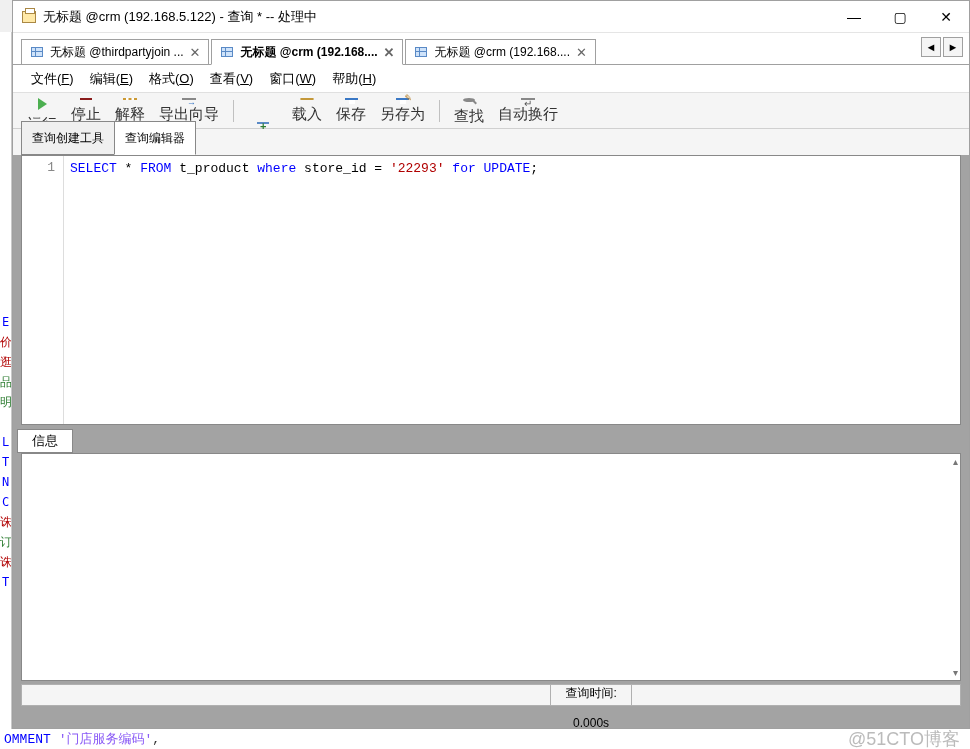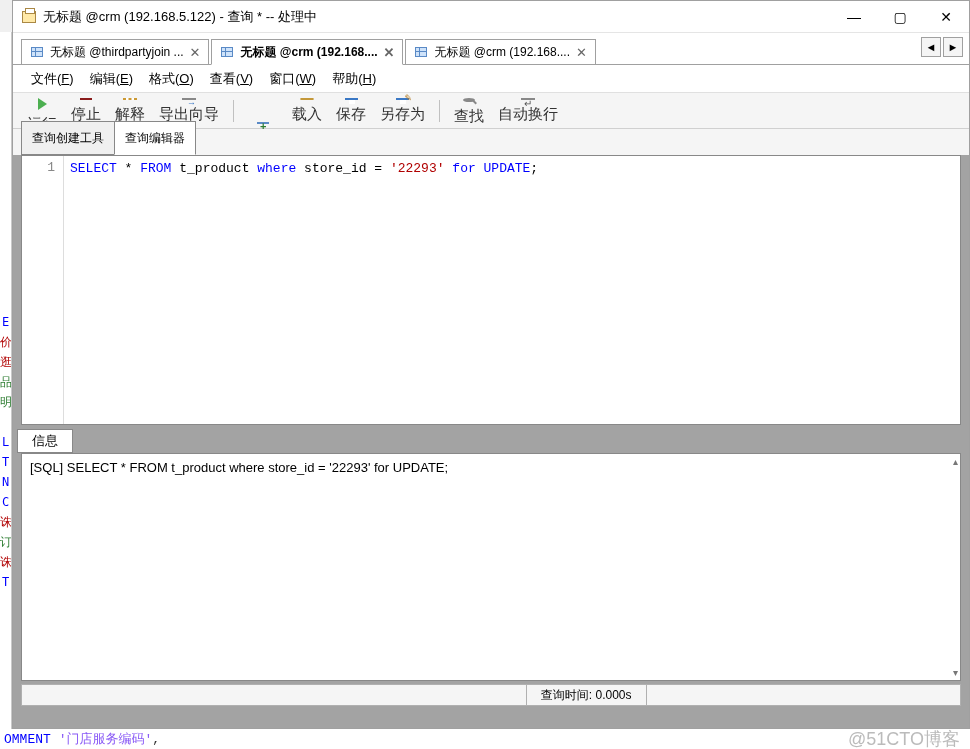--- a/index.html
+++ b/index.html
@@ -76,21 +76,21 @@
     .str { color:#b00000; }
     .watermark { position:absolute; top:50%; left:50%; transform:translate(-50%,-50%); color:#ccc; font-size:16px; font-family:"Microsoft YaHei",sans-serif; pointer-events:none; }
     
     .info-tabs { margin:4px 4px 0; display:flex; }
     .info-tab { height:24px; padding:0 14px; display:flex;align-items:center; border:1px solid #888; background:#fff; font-size:13px; }
     .info-box { margin:0 8px; border:1px solid #888; background:#fff; padding:6px 8px; height:228px; font-size:13px; position:relative; overflow:auto; }
     .info-box .scroll-up { position:absolute; right:2px; top:2px; color:#777; font-size:10px; }
     .info-box .scroll-down { position:absolute; right:2px; bottom:2px; color:#777; font-size:10px; }
     
     .statusbar { position:absolute; bottom:22px; left:8px; right:8px; height:22px; background:#f5f5f5; border:1px solid #b0b0b0; display:flex; align-items:center; font-size:12px; }
-    .status-cell { border-left:1px solid #b0b0b0; height:100%; display:flex; align-items:center; padding:0 14px; }
+    .status-cell { border-left:1px solid #b0b0b0; height:100%; display:flex; align-items:center; padding:0 14px;flex-direction:column; }
     .status-cell:first-child { border-left:none; flex:1; }
     
     .bg-bottom { position:absolute; bottom:0; left:0; right:0; height:20px; font-family: Consolas,"Courier New",monospace; font-size:13px; padding-left:4px; color:#333; background:#fff; white-space:pre; display:flex; justify-content:space-between; align-items:center; }
     .bg-bottom .kwd { color:#0000ff; }
     .bg-bottom .strg { color:#8b5cf6; }
     .bg-bottom .wm { color:#bbb; font-size:18px; margin-right:10px; font-family:"Microsoft YaHei",sans-serif; }
     
     .left-bg { position:absolute; top:32px; bottom:0; left:0; width:12px; background:#fff; border-right:1px solid #c9c9c9; font-family:Consolas,monospace; font-size:12px; line-height:20px; overflow:hidden; color:#444; }
     .left-bg .ch { display:block; text-align:center; }
     .left-bg .blue { color:#0000ff; }
@@ -239,21 +239,20 @@
     </div>
     <div class="code-area"><span class="kw">SELECT</span><span> * </span><span class="kw">FROM</span><span> t_product </span><span class="kw">where</span><span> store_id = </span><span class="str">'22293'</span><span> </span><span class="kw">for</span><span> </span><span class="kw">UPDATE</span><span>;</span>
     </div>
   </div>
 
   <div class="info-tabs">
     <div class="info-tab">信息</div>
   </div>
   <div class="info-box">
     <span class="scroll-up">▴</span>
-    <div>[SQL] SELECT * FROM t_product where store_id = '22293' for UPDATE;</div>
     <span class="scroll-down">▾</span>
   </div>
 
   <div class="statusbar">
     <div class="status-cell"></div>
     <div class="status-cell">
       <span>查询时间:</span>&nbsp;<span>0.000s</span>
     </div>
     <div class="status-cell" style="flex:0.6"></div>
   </div>

